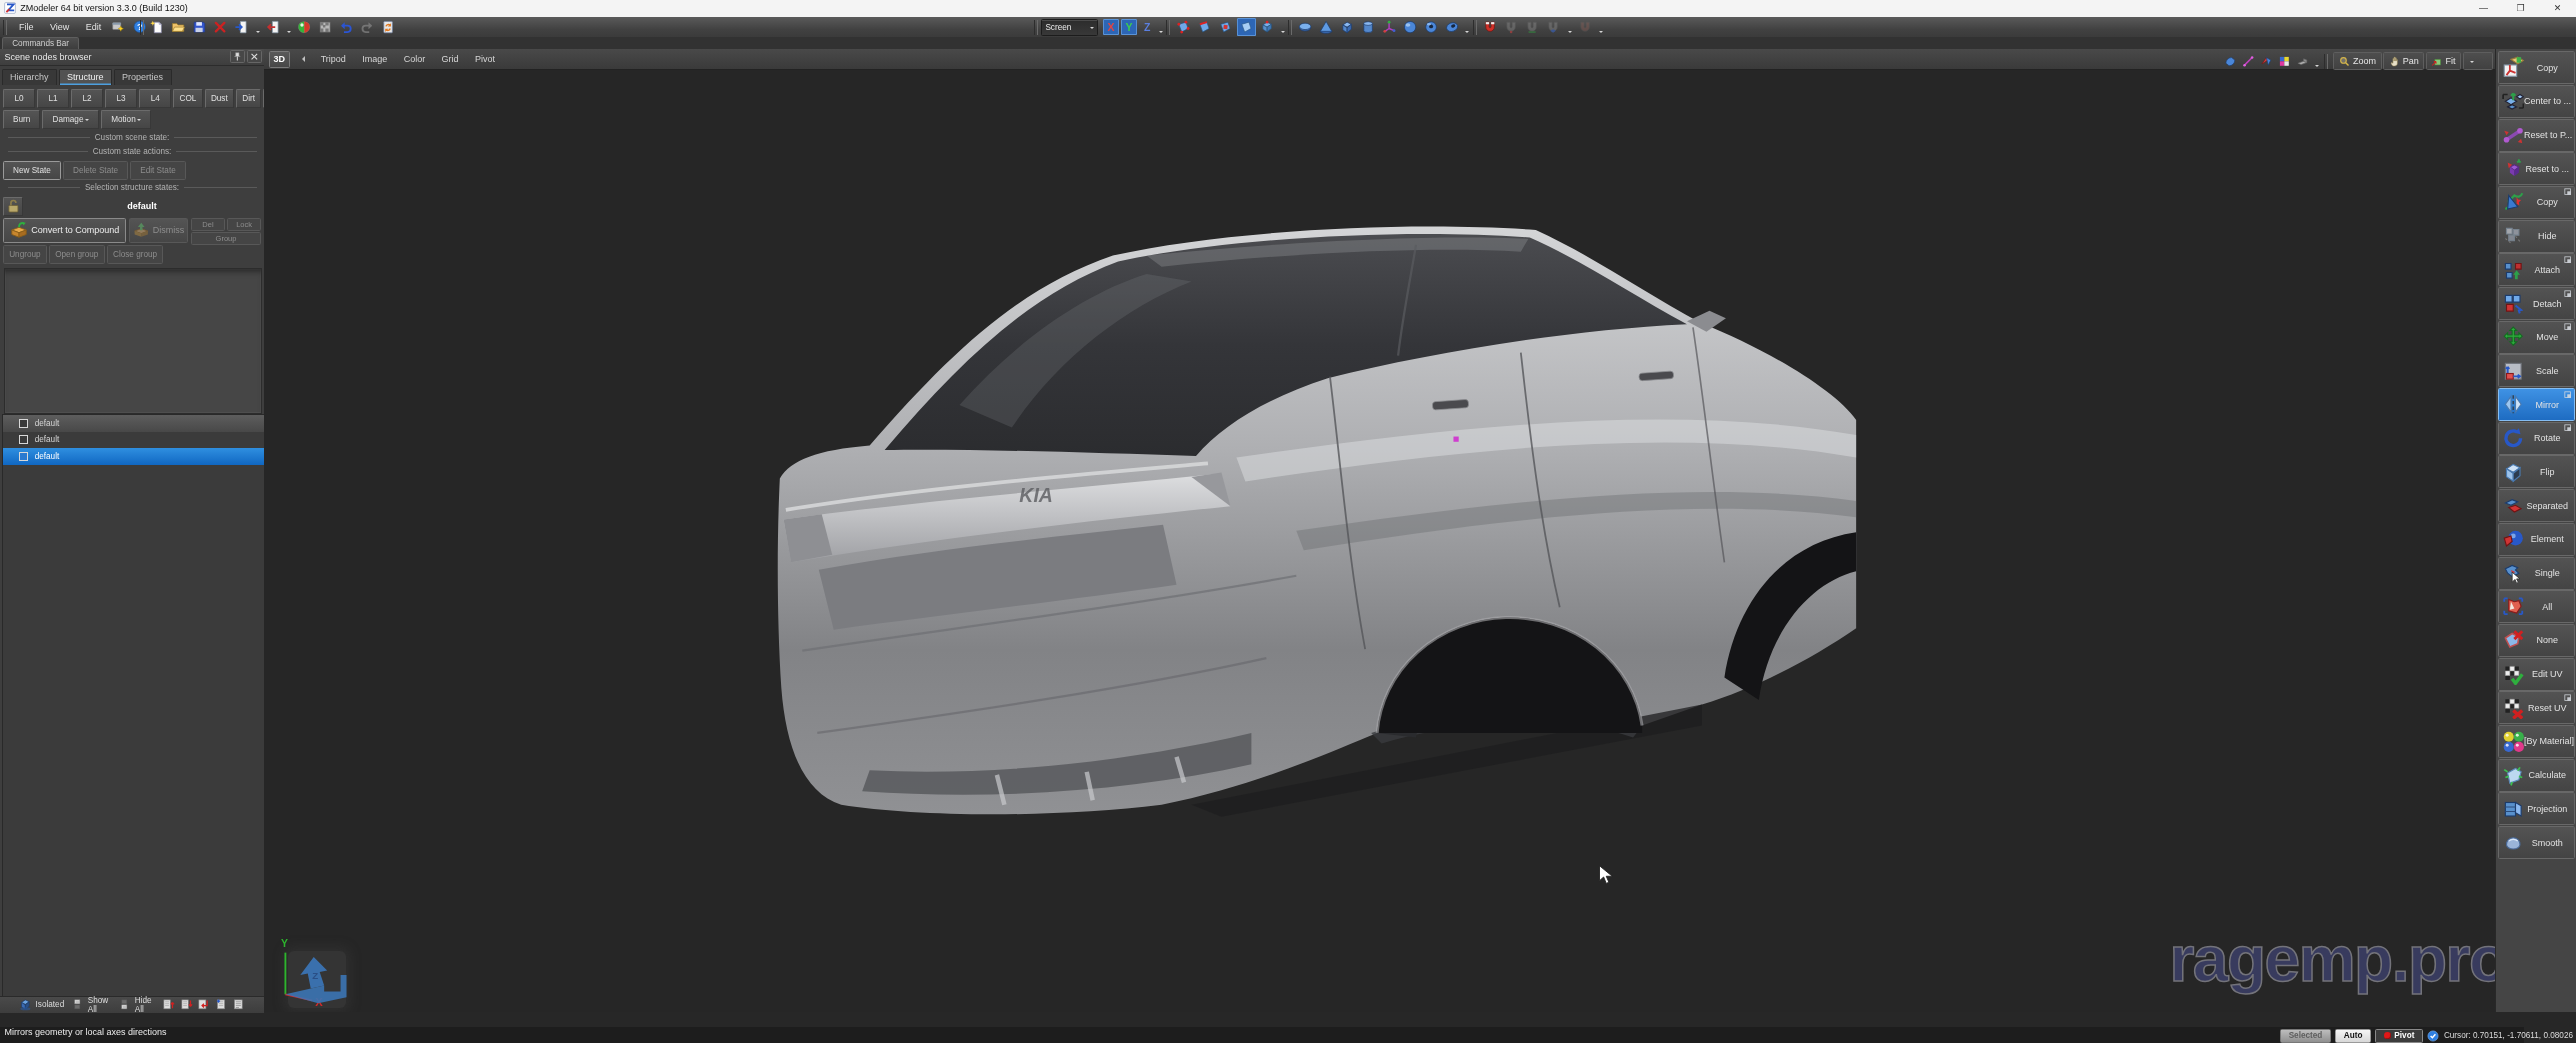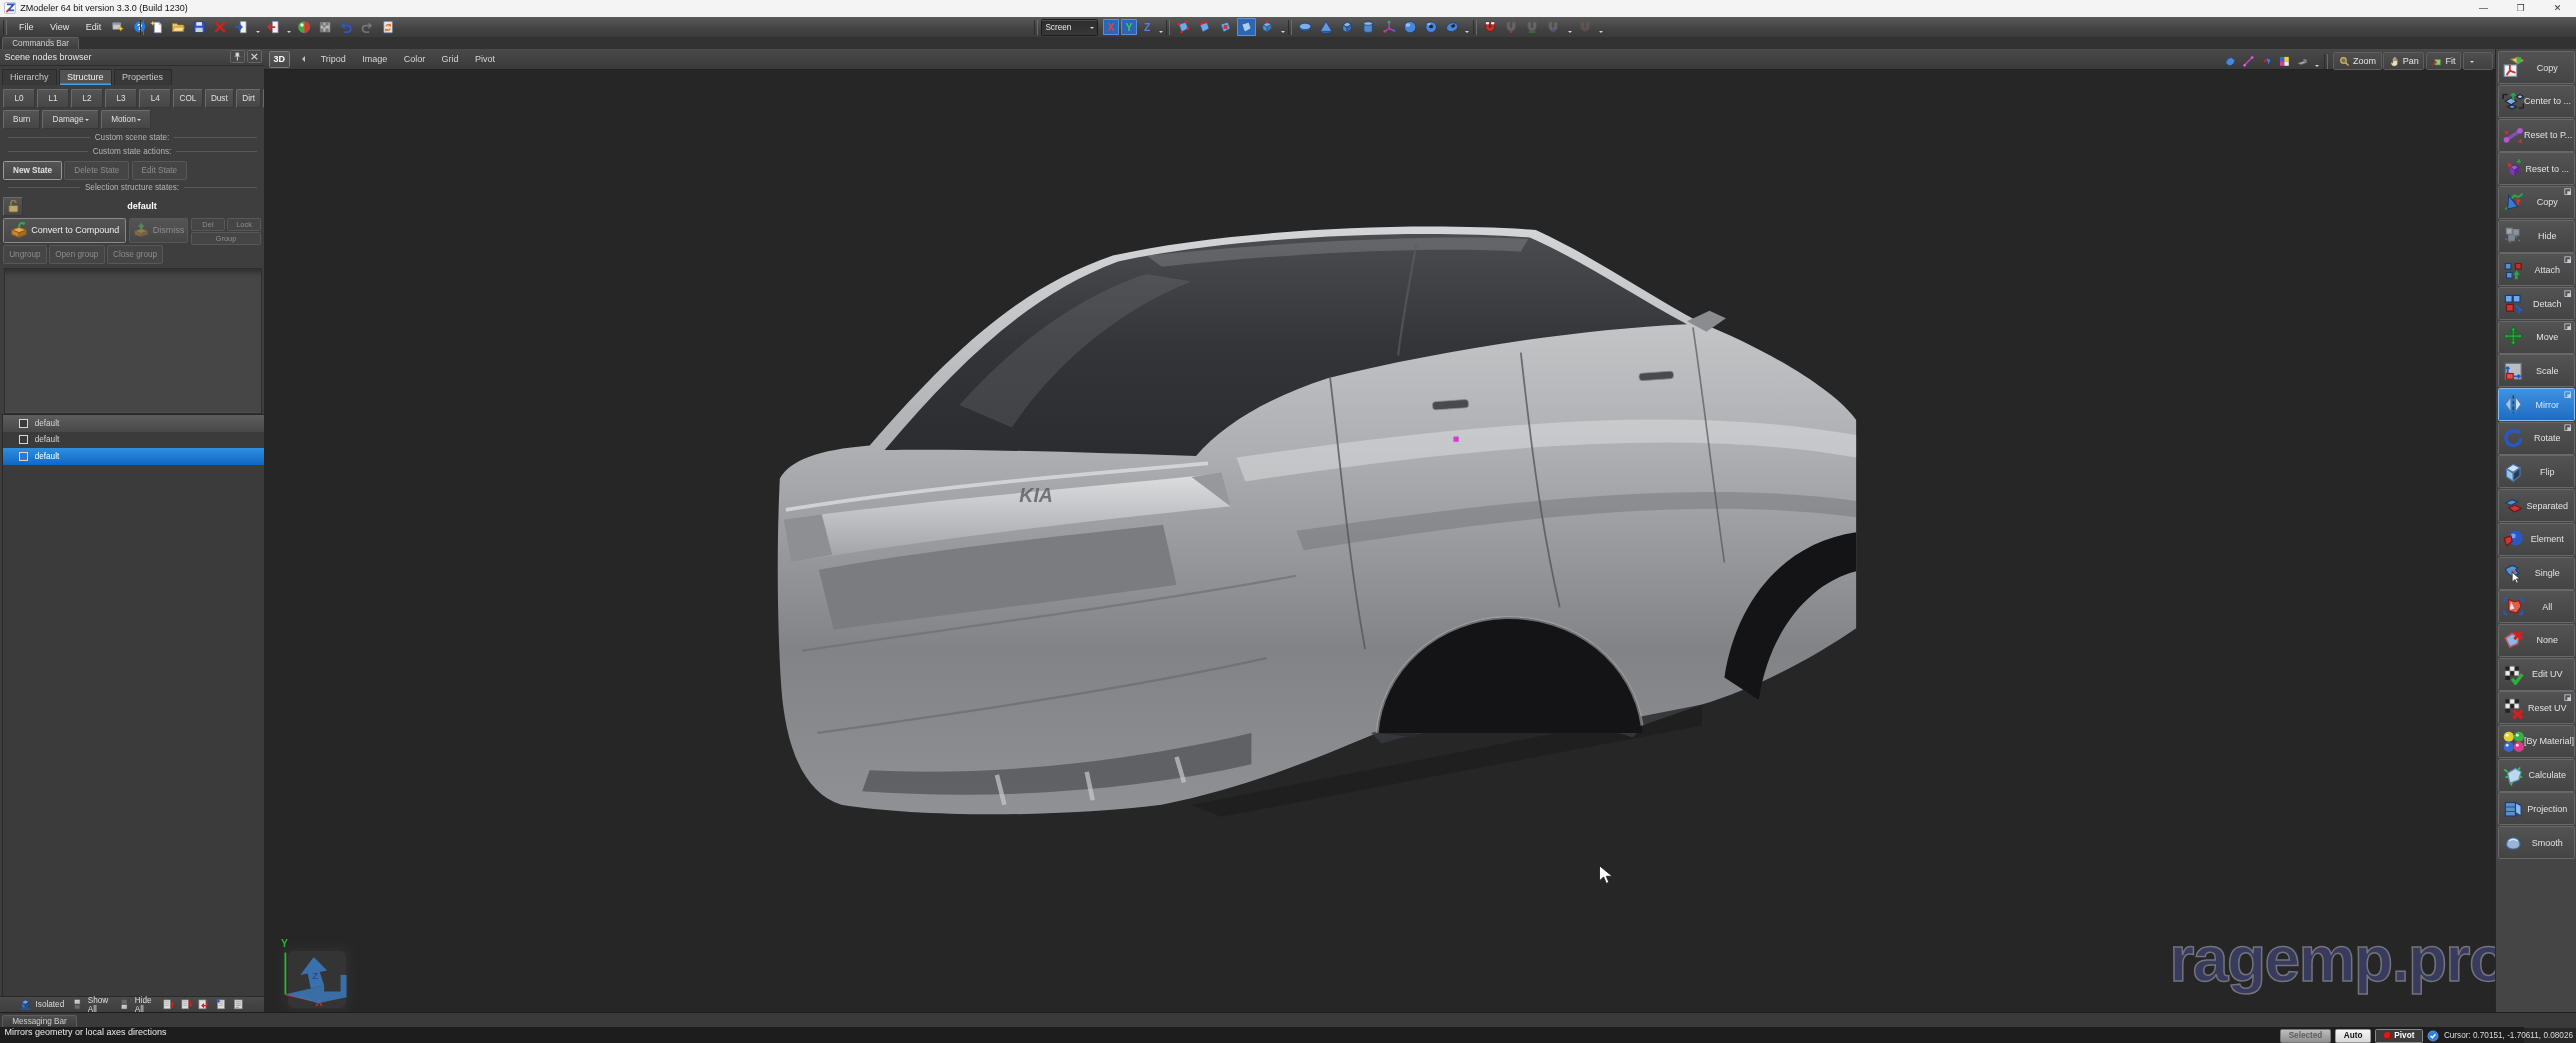--- a/index.html
+++ b/index.html
@@ -51,21 +51,21 @@
            display:flex;align-items:center;justify-content:center;}
   #lp-tabs{left:1.5px;top:18px;height:18px;display:flex;align-items:flex-end;}
   .tab{padding:2.2px 7.5px 3px;margin-right:1.5px;background:#383838;border:0.7px solid #2a2a2a;border-bottom:none;
        color:#c6c6c6;font-size:9px;border-radius:1.5px 1.5px 0 0;}
   .tab.active{background:#525252;color:#f0f0f0;box-shadow:inset 0 -1.5px 0 #4da0e0;}
   .btnrow{display:flex;gap:2.2px;padding:0 3px;box-sizing:border-box;width:264px;}
   .pbtn{height:16.5px;background:linear-gradient(#545454,#464646);border:0.7px solid #6b6b6b;border-bottom-color:#383838;
         border-right-color:#383838;border-radius:1.5px;color:#e0e0e0;display:flex;align-items:center;justify-content:center;
         padding:0 5.2px;white-space:nowrap;}
   .pbtn.disabled{color:#8d8d8d;border-color:#585858;background:#454545;}
-  .pbtn.strong{border-color:#9a9a9a;font-weight:bold;}
+  .pbtn.strong{border-color:#9a9a9a;}
   .seclabel{display:flex;align-items:center;color:#b4b4b4;width:258px;margin:0 3px;}
   .seclabel:before,.seclabel:after{content:"";flex:1;height:0.7px;background:#5a5a5a;margin:0 4.5px;}
   #lockrow{display:flex;align-items:center;padding:0 3px;width:264px;box-sizing:border-box;}
   #statefield{flex:1;text-align:center;color:#fff;font-weight:bold;font-size:9px;}
   .bigbtn{height:22.5px;background:linear-gradient(#545454,#464646);border:0.7px solid #8a8a8a;border-radius:1.5px;
           display:flex;align-items:center;justify-content:center;gap:3.7px;color:#ececec;font-size:9px;}
   .bigbtn.disabled{color:#8d8d8d;border-color:#585858;}
   .minibtn{height:10.5px;font-size:7.5px;}
   #emptybox{left:3.7px;top:219px;width:256px;height:144px;background:#464646;border:0.7px solid #2c2c2c;
             box-shadow:inset 0 6px 7.5px -4.5px rgba(0,0,0,.55), inset 0 0 0 0.7px #515151;}
@@ -1130,23 +1130,20 @@
         <span class="icon ric" style="width: 22.5px; height: 22.5px;">
           <svg viewBox="0 0 20 20" width="100%" height="100%">
             <path d="M4 12a6 6 0 0 1 12 0 6 4 0 0 1-12 0z" fill="#9ab4d8" stroke="#4a6a98"></path>
             <path d="M6 9a5 4 0 0 1 8 0" stroke="#dce8f8" fill="none"></path>
           </svg>
         </span>
         <span class="lbl">Smooth</span>
       </div>
     </div>
 
-  <div id="msgrow" class="abs">
-    <span class="strip-tab" style="margin-top:1.5px;">Messaging Bar</span>
-  </div>
 
   <div id="statusbar" class="abs">
     <span>Mirrors geometry or local axes directions</span>
   </div>
   <div id="statusright" class="abs">
     <span class="stbtn" id="st-selected">Selected</span>
     <span class="stbtn" id="st-auto">Auto</span>
     <span class="stbtn" id="st-pivot">
       <span class="reddot"></span>
       <span>Pivot</span>

